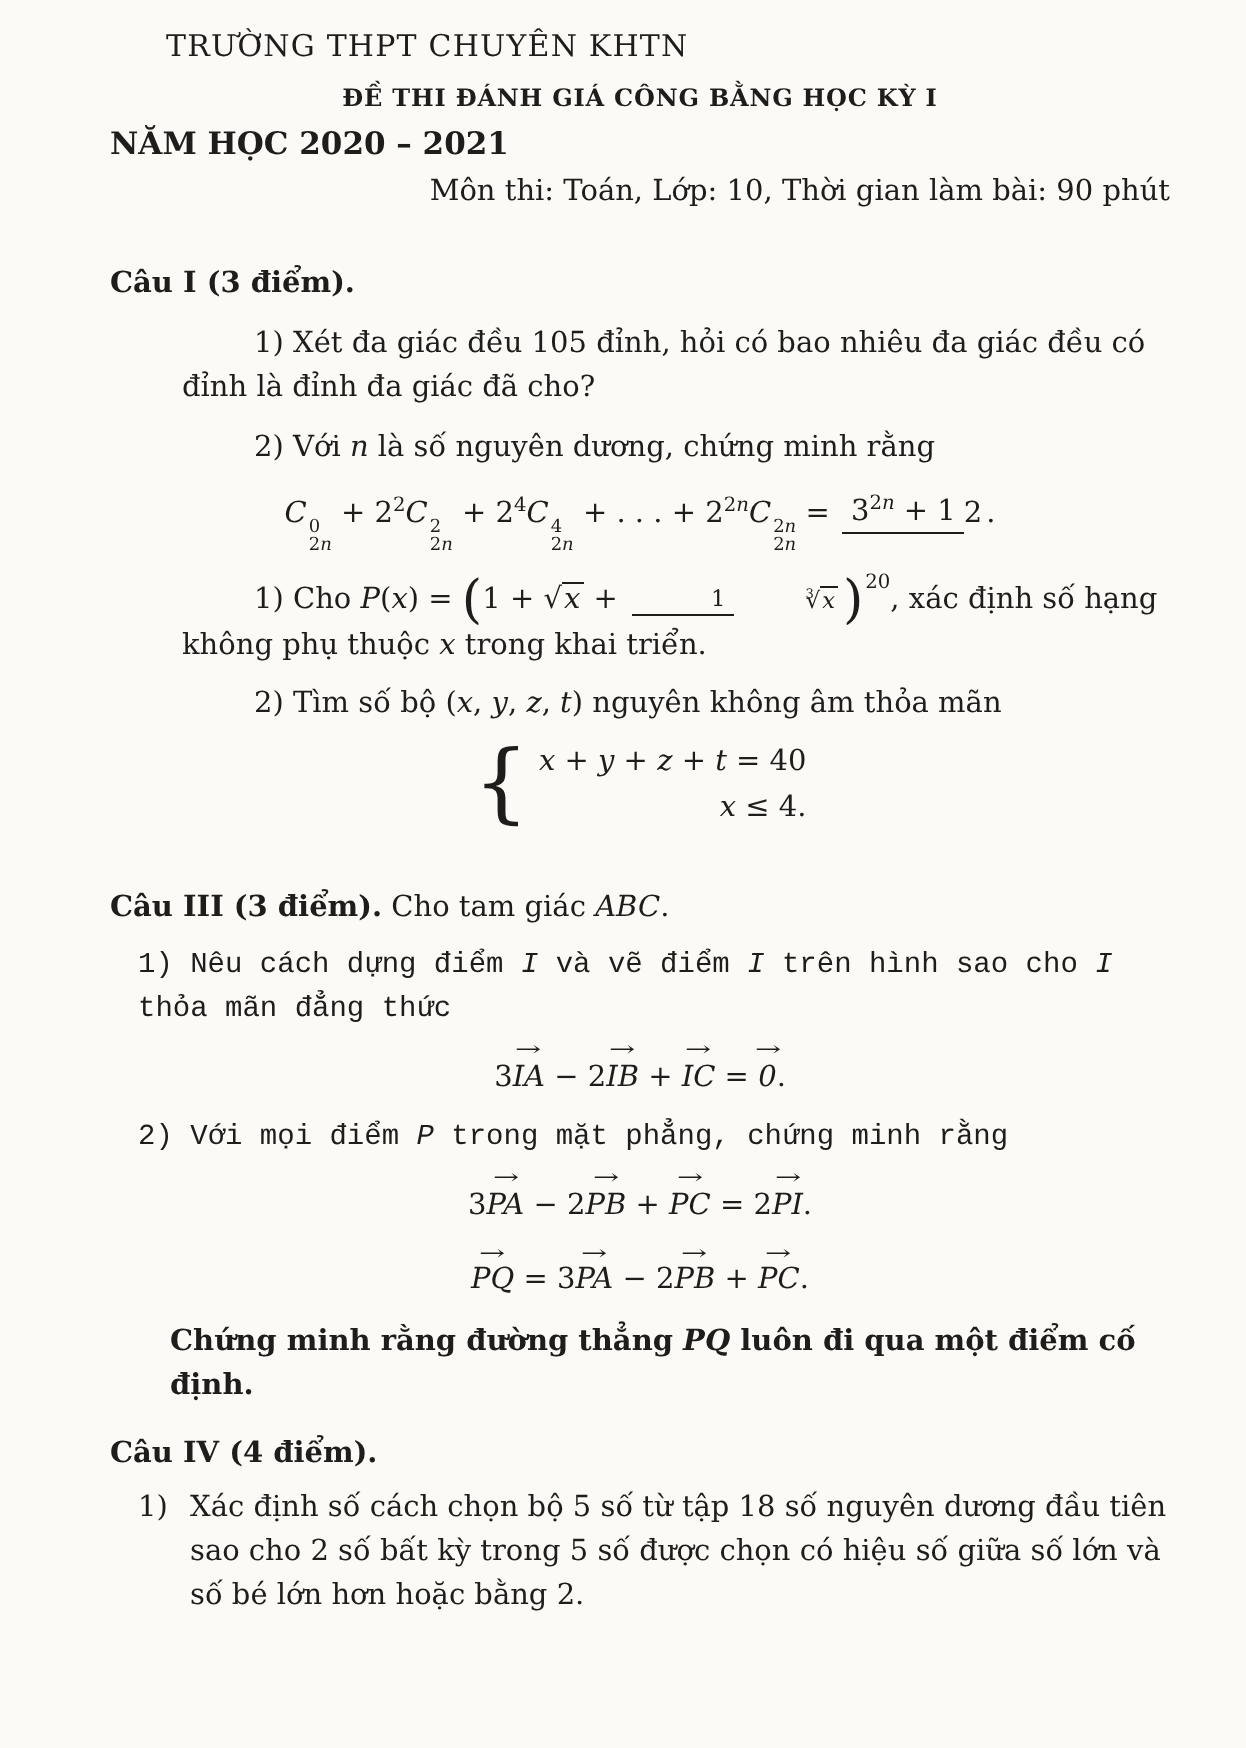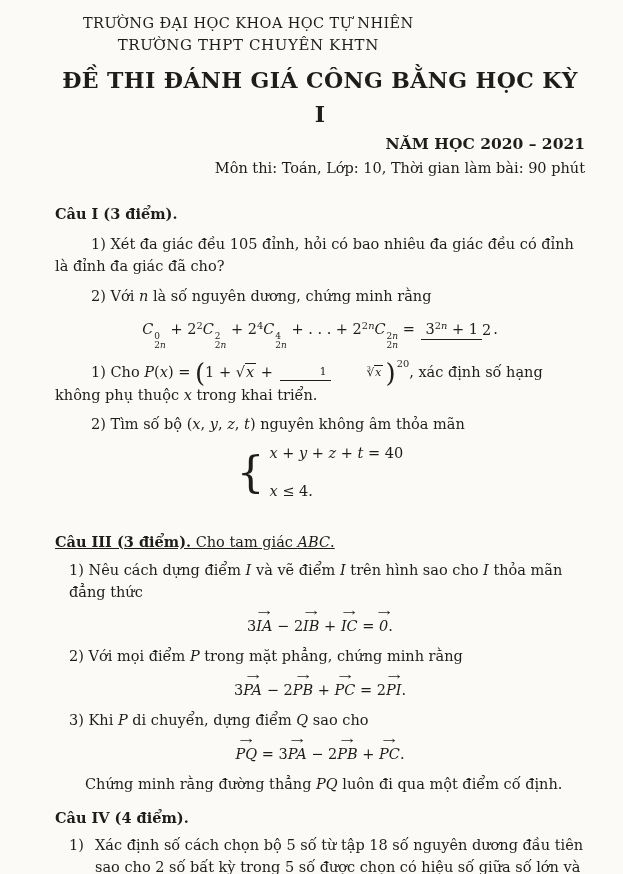--- a/index.html
+++ b/index.html
@@ -12,32 +12,32 @@
     font-size: 14.5px;
     line-height: 1.55;
     -webkit-font-smoothing: antialiased;
   }
   .page { padding: 12px 38px 0 55px; position: relative; }
 
   
   .hdr-school { width: fit-content; margin-left: 28px; text-align: center; }
   .hdr-school .l1 { letter-spacing: 0.4px; font-size: 14.5px; }
   .hdr-school .l2 { font-weight: normal; letter-spacing: 0.6px; font-size: 15px; }
-  .hdr-title  { text-align: center; font-weight: bold; font-size: 22px; margin-top: 5px; letter-spacing: 0.4px; }
-  .hdr-year   { text-align: right; font-weight: bold; font-size: 15.5px; margin-top: 1px; }
+  .hdr-title  { text-align: center; font-weight: bold; font-size: 12px; margin-top: 5px; letter-spacing: 0.4px; }
+  .hdr-year   { text-align: left; font-weight: bold; font-size: 15.5px; margin-top: 1px; }
   .hdr-info   { text-align: right; font-size: 14.5px; margin-top: 1px; }
 
   
   .sec-head { font-weight: bold; margin-top: 24px; }
-  .sec-head-inline { margin-top: 28px; text-decoration: underline; }
+  .sec-head-inline { margin-top: 28px; }
   .sec-head-inline b { font-weight: bold; }
 
-  .para { text-indent: 36px; margin-top: 7px; }
-  .q3item { margin-left: 14px; margin-top: 6px; }
-  .note { margin-left: 30px; margin-top: 5px; }
+  .para { text-indent: 36px; margin-top: 7px; margin-left: 36px; }
+  .q3item { margin-left: 14px; margin-top: 6px; font-family: Liberation Mono, monospace; }
+  .note { margin-left: 30px; margin-top: 5px; font-weight: bold; }
 
   .hang { display: flex; margin-left: 14px; margin-top: 6px; line-height: 1.5; }
   .hang .num { flex: 0 0 26px; }
   .hang .txt { flex: 1; }
 
   .formula { text-align: center; margin-top: 4px; margin-bottom: 8px; padding-top: 7px; }
 
   
   i { font-style: italic; }
   sup { font-size: 0.68em; vertical-align: 0.55em; line-height: 0; }
@@ -65,29 +65,28 @@
           transform: translateX(-50%) scaleX(1.5); font-size: 0.72em;
           font-style: normal; line-height: 1; }
 
   
   .bigp { font-size: 1.8em; font-weight: 400; vertical-align: -0.18em; line-height: 0; font-style: normal; }
   .bigexp { font-size: 0.68em; vertical-align: 1em; line-height: 0; margin-left: 1px; }
 
   
   .sys { display: inline-flex; align-items: center; text-align: left; }
   .sys .brace { font-size: 3em; font-weight: 300; line-height: 0.85; margin-right: 5px; font-style: normal; }
-  .sys .syscol { display: inline-flex; flex-direction: column; row-gap: 16px; }
+  .sys .syscol { display: inline-flex; flex-direction: column; row-gap: 1px; align-items: flex-end; }
 </style>
 </head>
 <body style="background: rgb(251, 250, 247); color: rgb(30, 29, 27);">
 
 <div class="page">
 
   <div class="hdr-school">
-    <div class="l1">TRƯỜNG ĐẠI HỌC KHOA HỌC TỰ NHIÊN</div>
     <div class="l2">TRƯỜNG THPT CHUYÊN KHTN</div>
   </div>
   <div class="hdr-title">ĐỀ THI ĐÁNH GIÁ CÔNG BẰNG HỌC KỲ I</div>
   <div class="hdr-year">NĂM HỌC 2020 – 2021</div>
   <div class="hdr-info">Môn thi: Toán, Lớp: 10, Thời gian làm bài: 90 phút</div>
 
   <div class="sec-head">Câu I (3 điểm).</div>
   <div class="para">1) Xét đa giác đều 105 đỉnh, hỏi có bao nhiêu đa giác đều có đỉnh là đỉnh đa giác đã cho?</div>
   <div class="para">2) Với <i>n</i> là số nguyên dương, chứng minh rằng</div>
   <div class="formula"><i>C</i><span class="sb">
@@ -118,21 +117,20 @@
           <span><i>x</i> + <i>y</i> + <i>z</i> + <i>t</i> = 40</span>
           <span><i>x</i> ≤ 4.</span>
         </span>
       </span></div>
 
   <div class="sec-head sec-head-inline" style="font-weight:normal"><b>Câu III (3 điểm).</b> Cho tam giác <i>ABC</i>.</div>
   <div class="q3item">1) Nêu cách dựng điểm <i>I</i> và vẽ điểm <i>I</i> trên hình sao cho <i>I</i> thỏa mãn đẳng thức</div>
   <div class="formula">3<span class="vec"><span class="varr">→</span>IA</span> − 2<span class="vec"><span class="varr">→</span>IB</span> + <span class="vec"><span class="varr">→</span>IC</span> = <span class="vec"><span class="varr">→</span>0</span>.</div>
   <div class="q3item">2) Với mọi điểm <i>P</i> trong mặt phẳng, chứng minh rằng</div>
   <div class="formula">3<span class="vec"><span class="varr">→</span>PA</span> − 2<span class="vec"><span class="varr">→</span>PB</span> + <span class="vec"><span class="varr">→</span>PC</span> = 2<span class="vec"><span class="varr">→</span>PI</span>.</div>
-  <div class="q3item">3) Khi <i>P</i> di chuyển, dựng điểm <i>Q</i> sao cho</div>
   <div class="formula"><span class="vec"><span class="varr">→</span>PQ</span> = 3<span class="vec"><span class="varr">→</span>PA</span> − 2<span class="vec"><span class="varr">→</span>PB</span> + <span class="vec"><span class="varr">→</span>PC</span>.</div>
   <div class="note">Chứng minh rằng đường thẳng <i>PQ</i> luôn đi qua một điểm cố định.</div>
 
   <div class="sec-head" style="margin-top:11px">Câu IV (4 điểm).</div>
   <div class="hang">
     <span class="num">1)</span>
     <span class="txt">Xác định số cách chọn bộ 5 số từ tập 18 số nguyên dương đầu tiên sao cho 2 số bất kỳ trong 5 số được chọn có hiệu số giữa số lớn và số bé lớn hơn hoặc bằng 2.</span>
   </div>
 
 </div>

